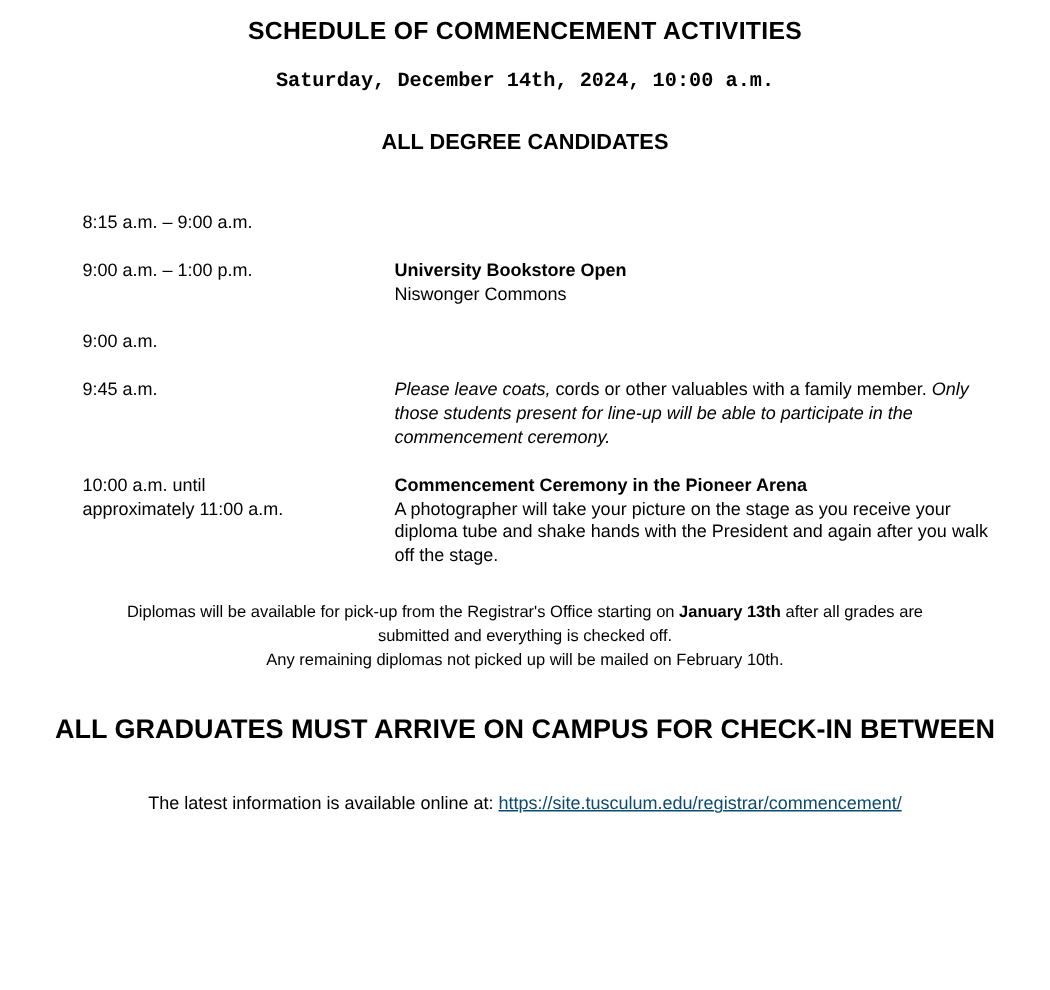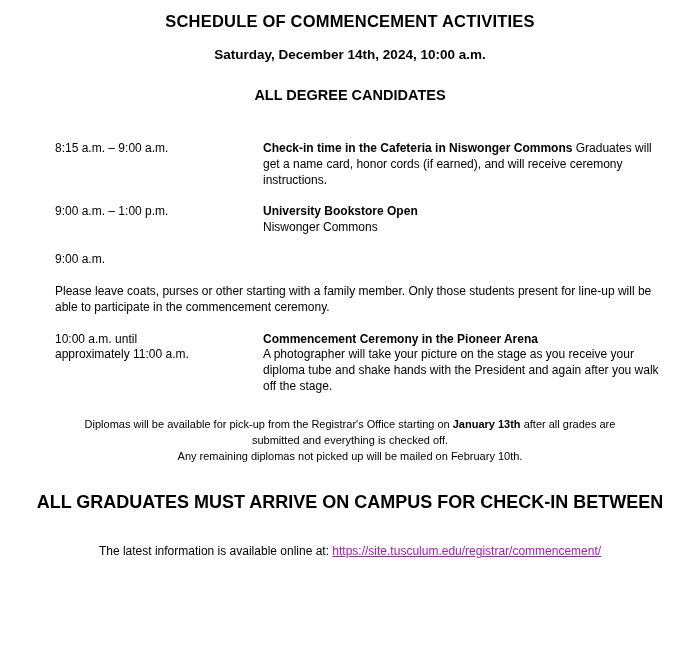--- a/index.html
+++ b/index.html
@@ -26,20 +26,21 @@
   }
   .doc-title {
     font-size: 16.5px;
     font-weight: bold;
     letter-spacing: 0.2px;
   }
   .doc-subtitle {
     font-size: 13.5px;
     font-weight: bold;
     margin-top: 16px;
+    font-family: Liberation Mono, monospace;
   }
   .doc-section-title {
     font-size: 14.5px;
     font-weight: bold;
     margin-top: 25px;
   }
   .schedule {
     margin-top: 38px;
     padding-left: 55px;
     padding-right: 40px;
@@ -58,21 +59,21 @@
   }
   .time .line2 {
     display: block;
   }
   .desc {
     flex: 1;
     font-size: 12px;
     line-height: 1.32;
   }
   .b { font-weight: bold; }
-  .i { }
+  .i { font-style: italic; }
   .desc p {
     margin: 0;
   }
   .desc p + p {
     margin-top: 0px;
   }
   .spacer-p {
     margin-top: 13px !important;
   }
   .closing {
@@ -89,65 +90,65 @@
     font-size: 18px;
     line-height: 1.3;
     padding: 0 30px;
   }
   .footer {
     margin-top: 30px;
     text-align: center;
     font-size: 12px;
   }
   .footer a {
-    color: #a21caf;
+    color: #0c4a6e;
     text-decoration: underline;
   }
 </style>
 </head>
 <body>
 
 <div class="page">
 
   <div class="title-block">
     <div class="doc-title">SCHEDULE OF COMMENCEMENT ACTIVITIES</div>
     <div class="doc-subtitle">Saturday, December 14th, 2024, 10:00 a.m.</div>
     <div class="doc-section-title">ALL DEGREE CANDIDATES</div>
   </div>
 
   <div class="schedule">
 
     <div class="row">
       <div class="time">
         <span>8:15 a.m. – 9:00 a.m.</span>
       </div>
-      <div class="desc">
-        <p><span class="b">Check-in time in the Cafeteria in Niswonger Commons</span><span> Graduates will get a name card, honor cords (if earned), and will receive ceremony instructions.</span></p>
-      </div>
     </div>
 
     <div class="row">
       <div class="time">
         <span>9:00 a.m. – 1:00 p.m.</span>
       </div>
       <div class="desc">
         <p><span class="b">University Bookstore Open</span></p>
         <p>Niswonger Commons</p>
       </div>
     </div>
 
     <div class="row">
       <div class="time">
         <span>9:00 a.m.</span>
       </div>
     </div>
 
     <div class="row">
+      <div class="time">
+        <span>9:45 a.m.</span>
+      </div>
       <div class="desc">
-        <p><span class="i">Please leave coats,</span><span> purses or other starting with a family member. </span><span class="i">Only those students present for line-up will be able to participate in the commencement ceremony.</span></p>
+        <p><span class="i">Please leave coats,</span><span> cords or other valuables with a family member. </span><span class="i">Only those students present for line-up will be able to participate in the commencement ceremony.</span></p>
       </div>
     </div>
 
     <div class="row">
       <div class="time">
         <span>10:00 a.m. until</span>
         <span class="line2">approximately 11:00 a.m.</span>
       </div>
       <div class="desc">
         <p><span class="b">Commencement Ceremony in the Pioneer Arena</span></p>

